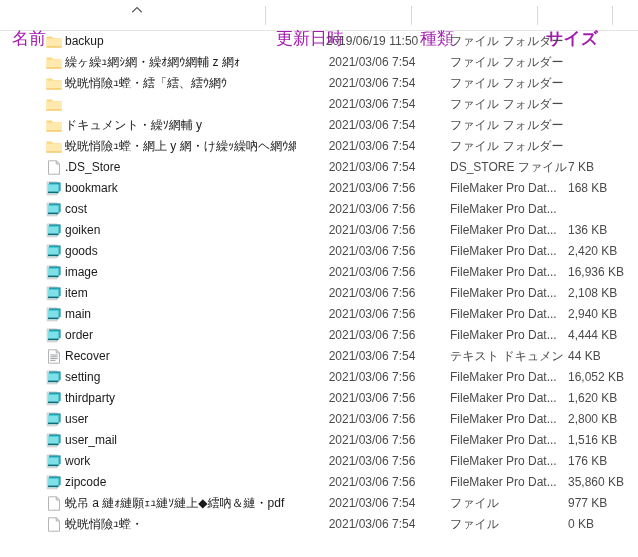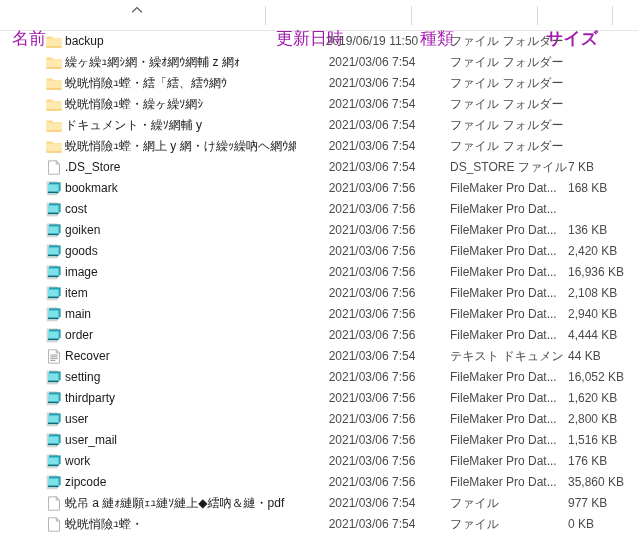--- a/index.html
+++ b/index.html
@@ -220,21 +220,20 @@
         <div class="cell c-size"></div>
       </div>
       <div class="row">
         <span class="ficon">
           <svg width="16" height="15" viewBox="0 0 16 15">
             <path class="folder-back" d="M0.5 2.5 L6 2.5 L7.2 4.2 L15.5 4.2 L15.5 13.5 L0.5 13.5 Z"></path>
             <path class="folder-front" d="M0.5 4.6 L15.5 4.6 L15.5 13.5 L0.5 13.5 Z"></path>
             <path class="folder-edge" d="M0.5 12.4 L15.5 12.4 L15.5 13.5 L0.5 13.5 Z"></path>
           </svg>
         </span>
-        <div class="cell c-name">蛻晄悄險ｭ螳・繰ヶ繰ｿ網ｼ</div>
         <div class="cell c-date">2021/03/06 7:54</div>
         <div class="cell c-type">ファイル フォルダー</div>
         <div class="cell c-size"></div>
       </div>
       <div class="row">
         <span class="ficon">
           <svg width="16" height="15" viewBox="0 0 16 15">
             <path class="folder-back" d="M0.5 2.5 L6 2.5 L7.2 4.2 L15.5 4.2 L15.5 13.5 L0.5 13.5 Z"></path>
             <path class="folder-front" d="M0.5 4.6 L15.5 4.6 L15.5 13.5 L0.5 13.5 Z"></path>
             <path class="folder-edge" d="M0.5 12.4 L15.5 12.4 L15.5 13.5 L0.5 13.5 Z"></path>

